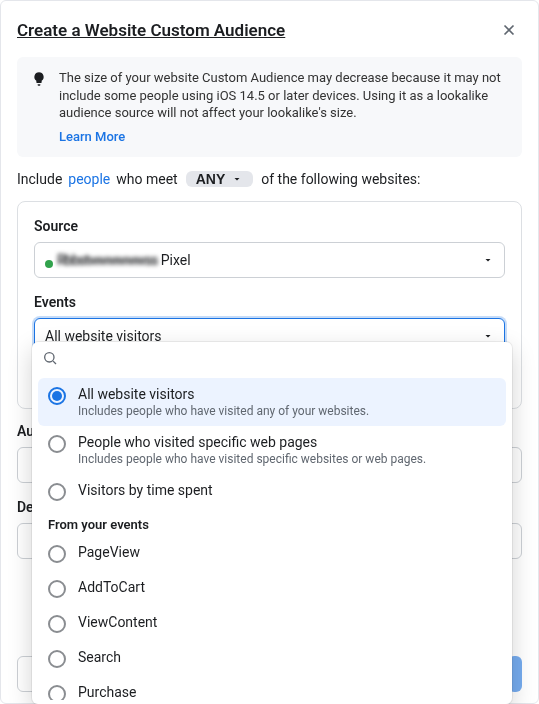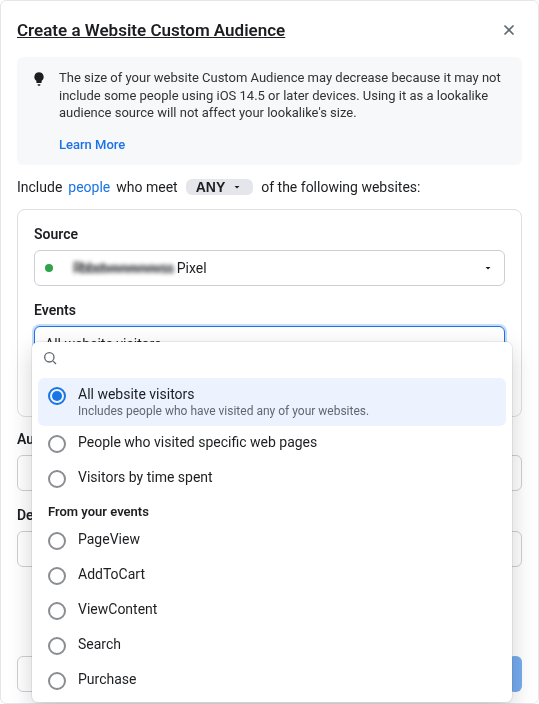--- a/index.html
+++ b/index.html
@@ -49,21 +49,21 @@
     gap: 12px;
     font-size: 13px;
     line-height: 1.35;
     color: #333;
   }
   .notice svg { flex-shrink: 0; margin-top: 2px;}
   .learn-more {
     color: #1b74e4;
     text-decoration: none;
     display: inline-block;
-    margin-top: 14px;
+    margin-top: 6px;
     font-weight: 500;
     font-size: 13px;
   }
   .criteria-row {
     padding: 0 16px 14px 16px;
     font-size: 14px;
     display: flex;
     align-items: center;
     gap: 6px;
     color: #1c1e21;
@@ -108,22 +108,22 @@
     cursor: pointer;
     font-size: 14px;
     margin-bottom: 16px;
   }
   .select-box.active {
     border: 1px solid #1b74e4;
     box-shadow: 0 0 0 2px rgba(27,116,228,0.25);
   }
   .select-box .left {
     display: flex;
-    align-items: center;
-    gap: 20px;
+    align-items: flex-end;
+    gap: 4px;
   }
   .green-dot {
     width: 8px; height: 8px; border-radius: 50%;
     background: #31a24c;
   }
   .reten {
     margin-top: 4px;
   }
   .small-label {
      font-size: 14px; font-weight: 600; margin-bottom:6px;
@@ -337,20 +337,21 @@
         <div>
           <div class="title">All website visitors</div>
           <div class="sub">Includes people who have visited any of your websites.</div>
         </div>
       </div>
 
       <div class="dd-option">
         <span class="radio"></span>
         <div>
           <div class="title">People who visited specific web pages</div>
+          <div class="sub">Includes people who have visited specific websites or web pages.</div>
         </div>
       </div>
 
       <div class="dd-option">
         <span class="radio"></span>
         <div>
           <div class="title">Visitors by time spent</div>
         </div>
       </div>
 

